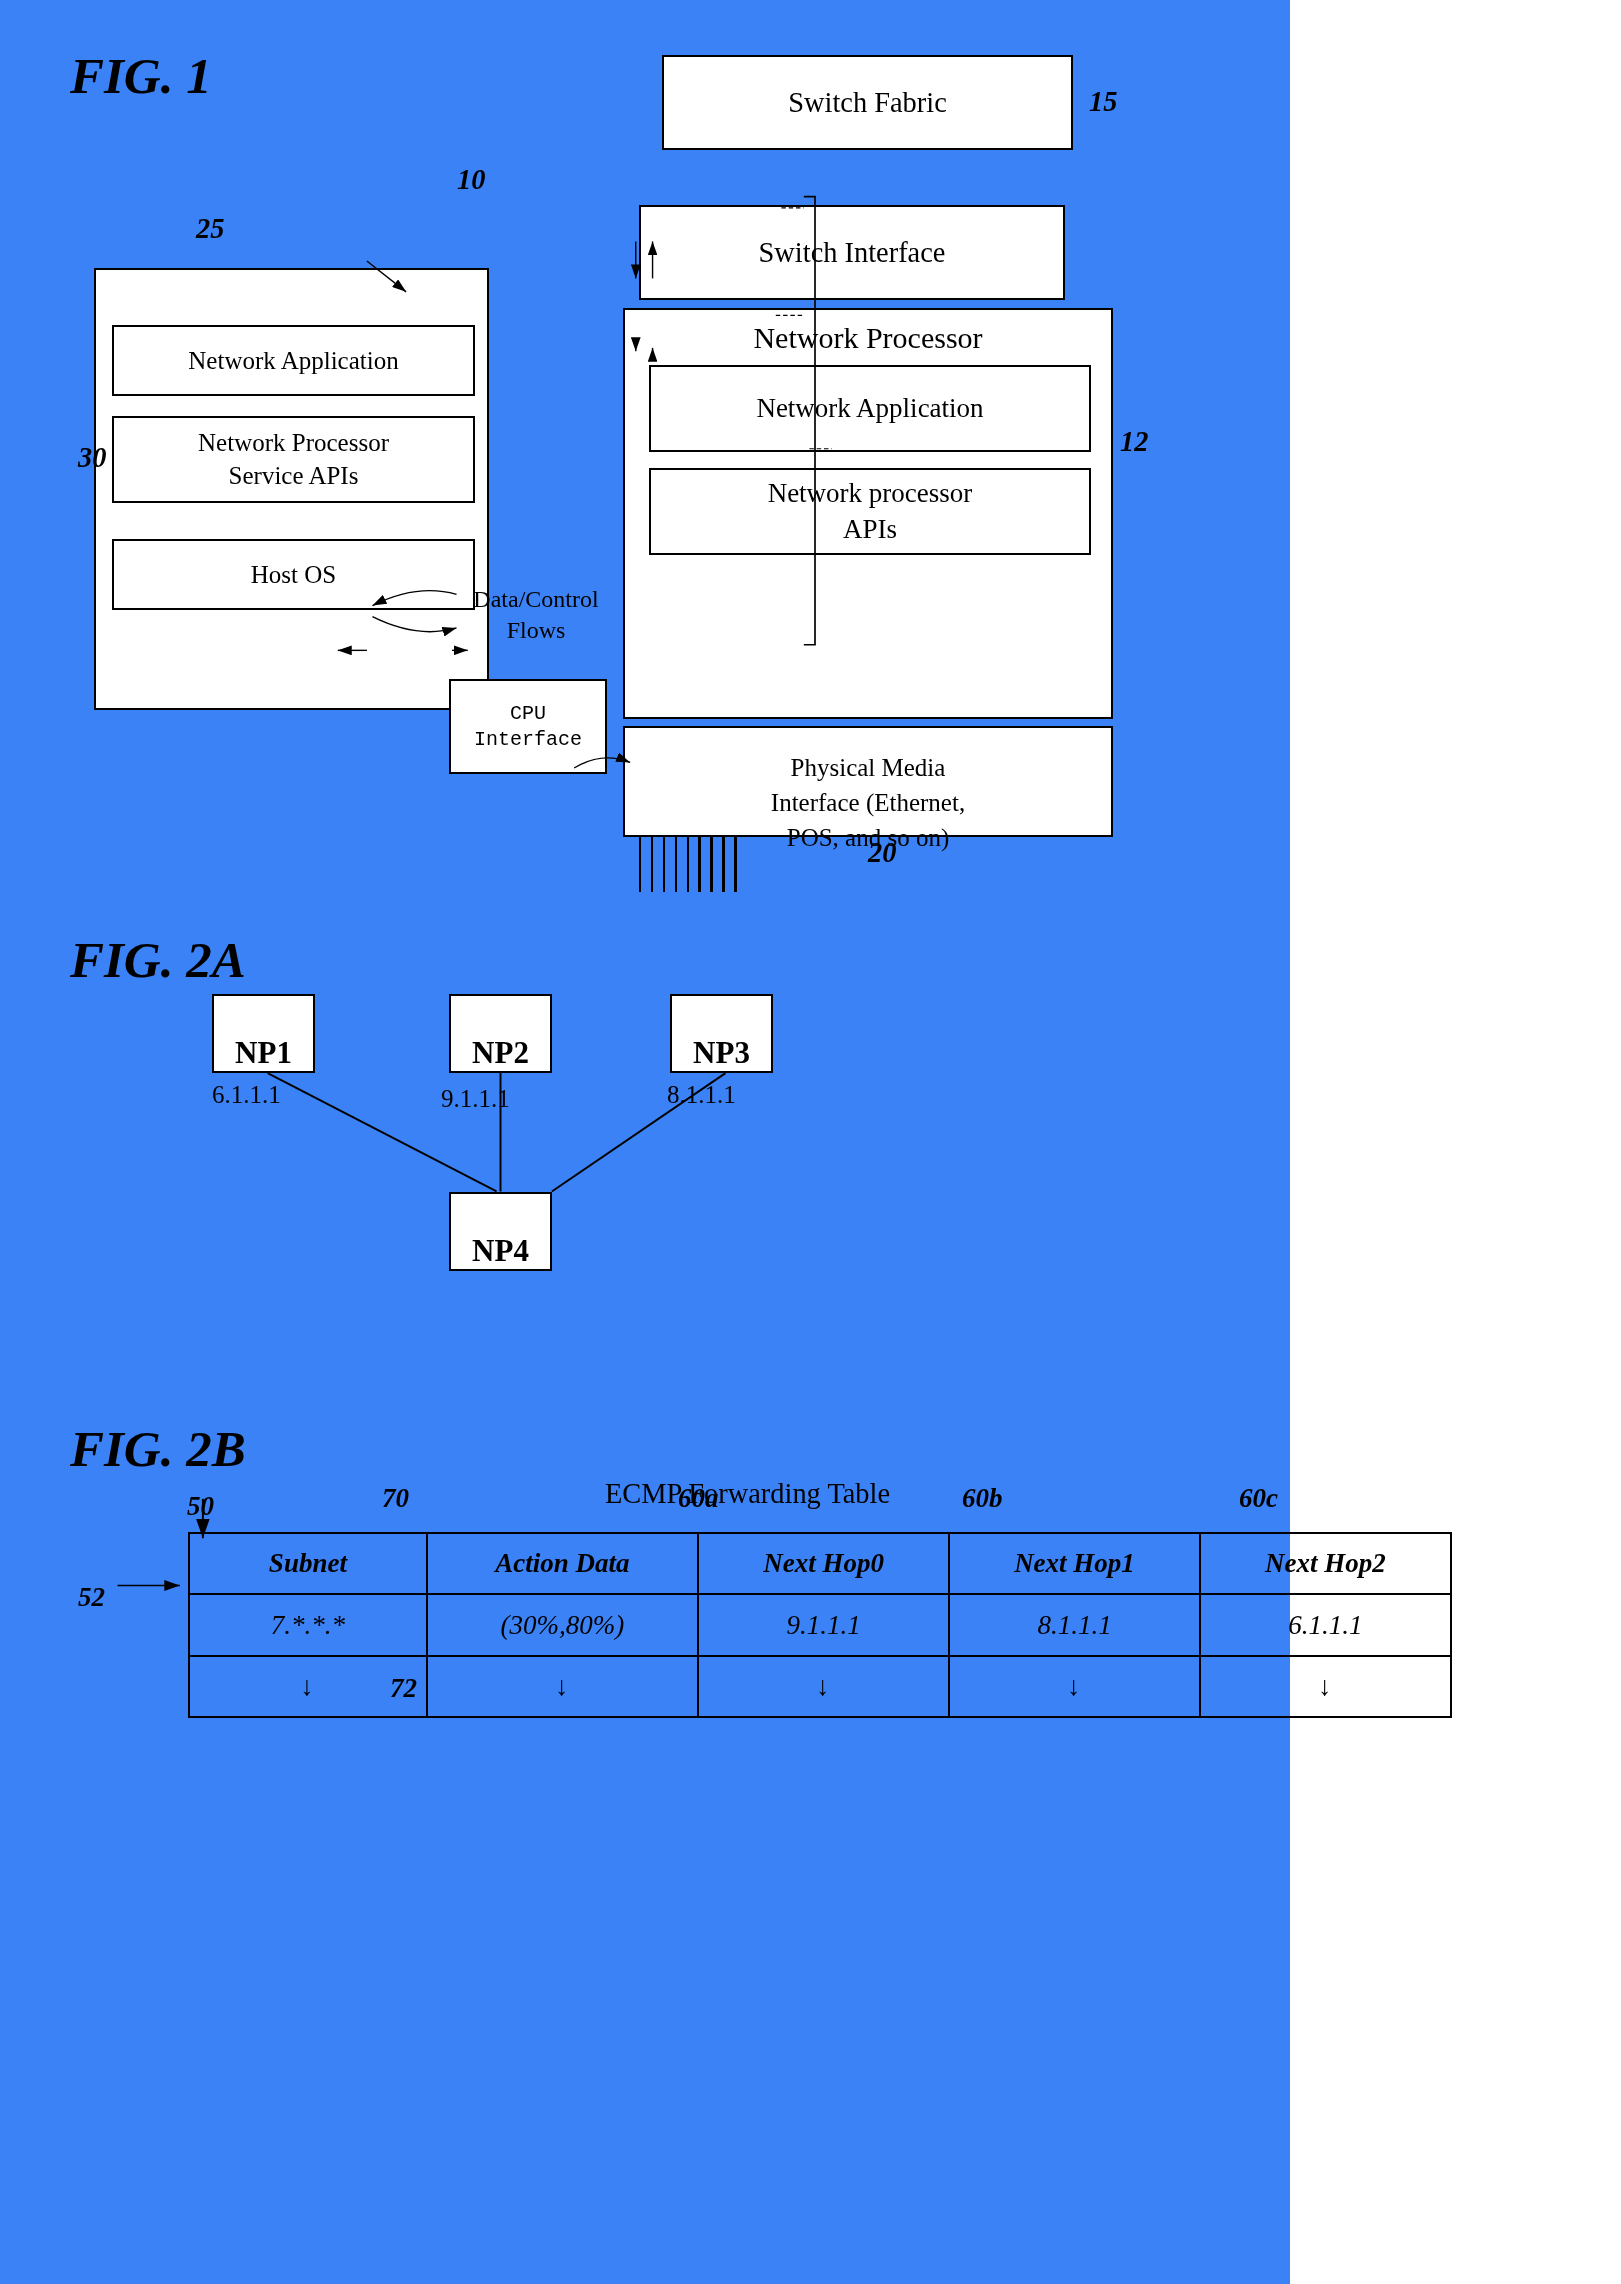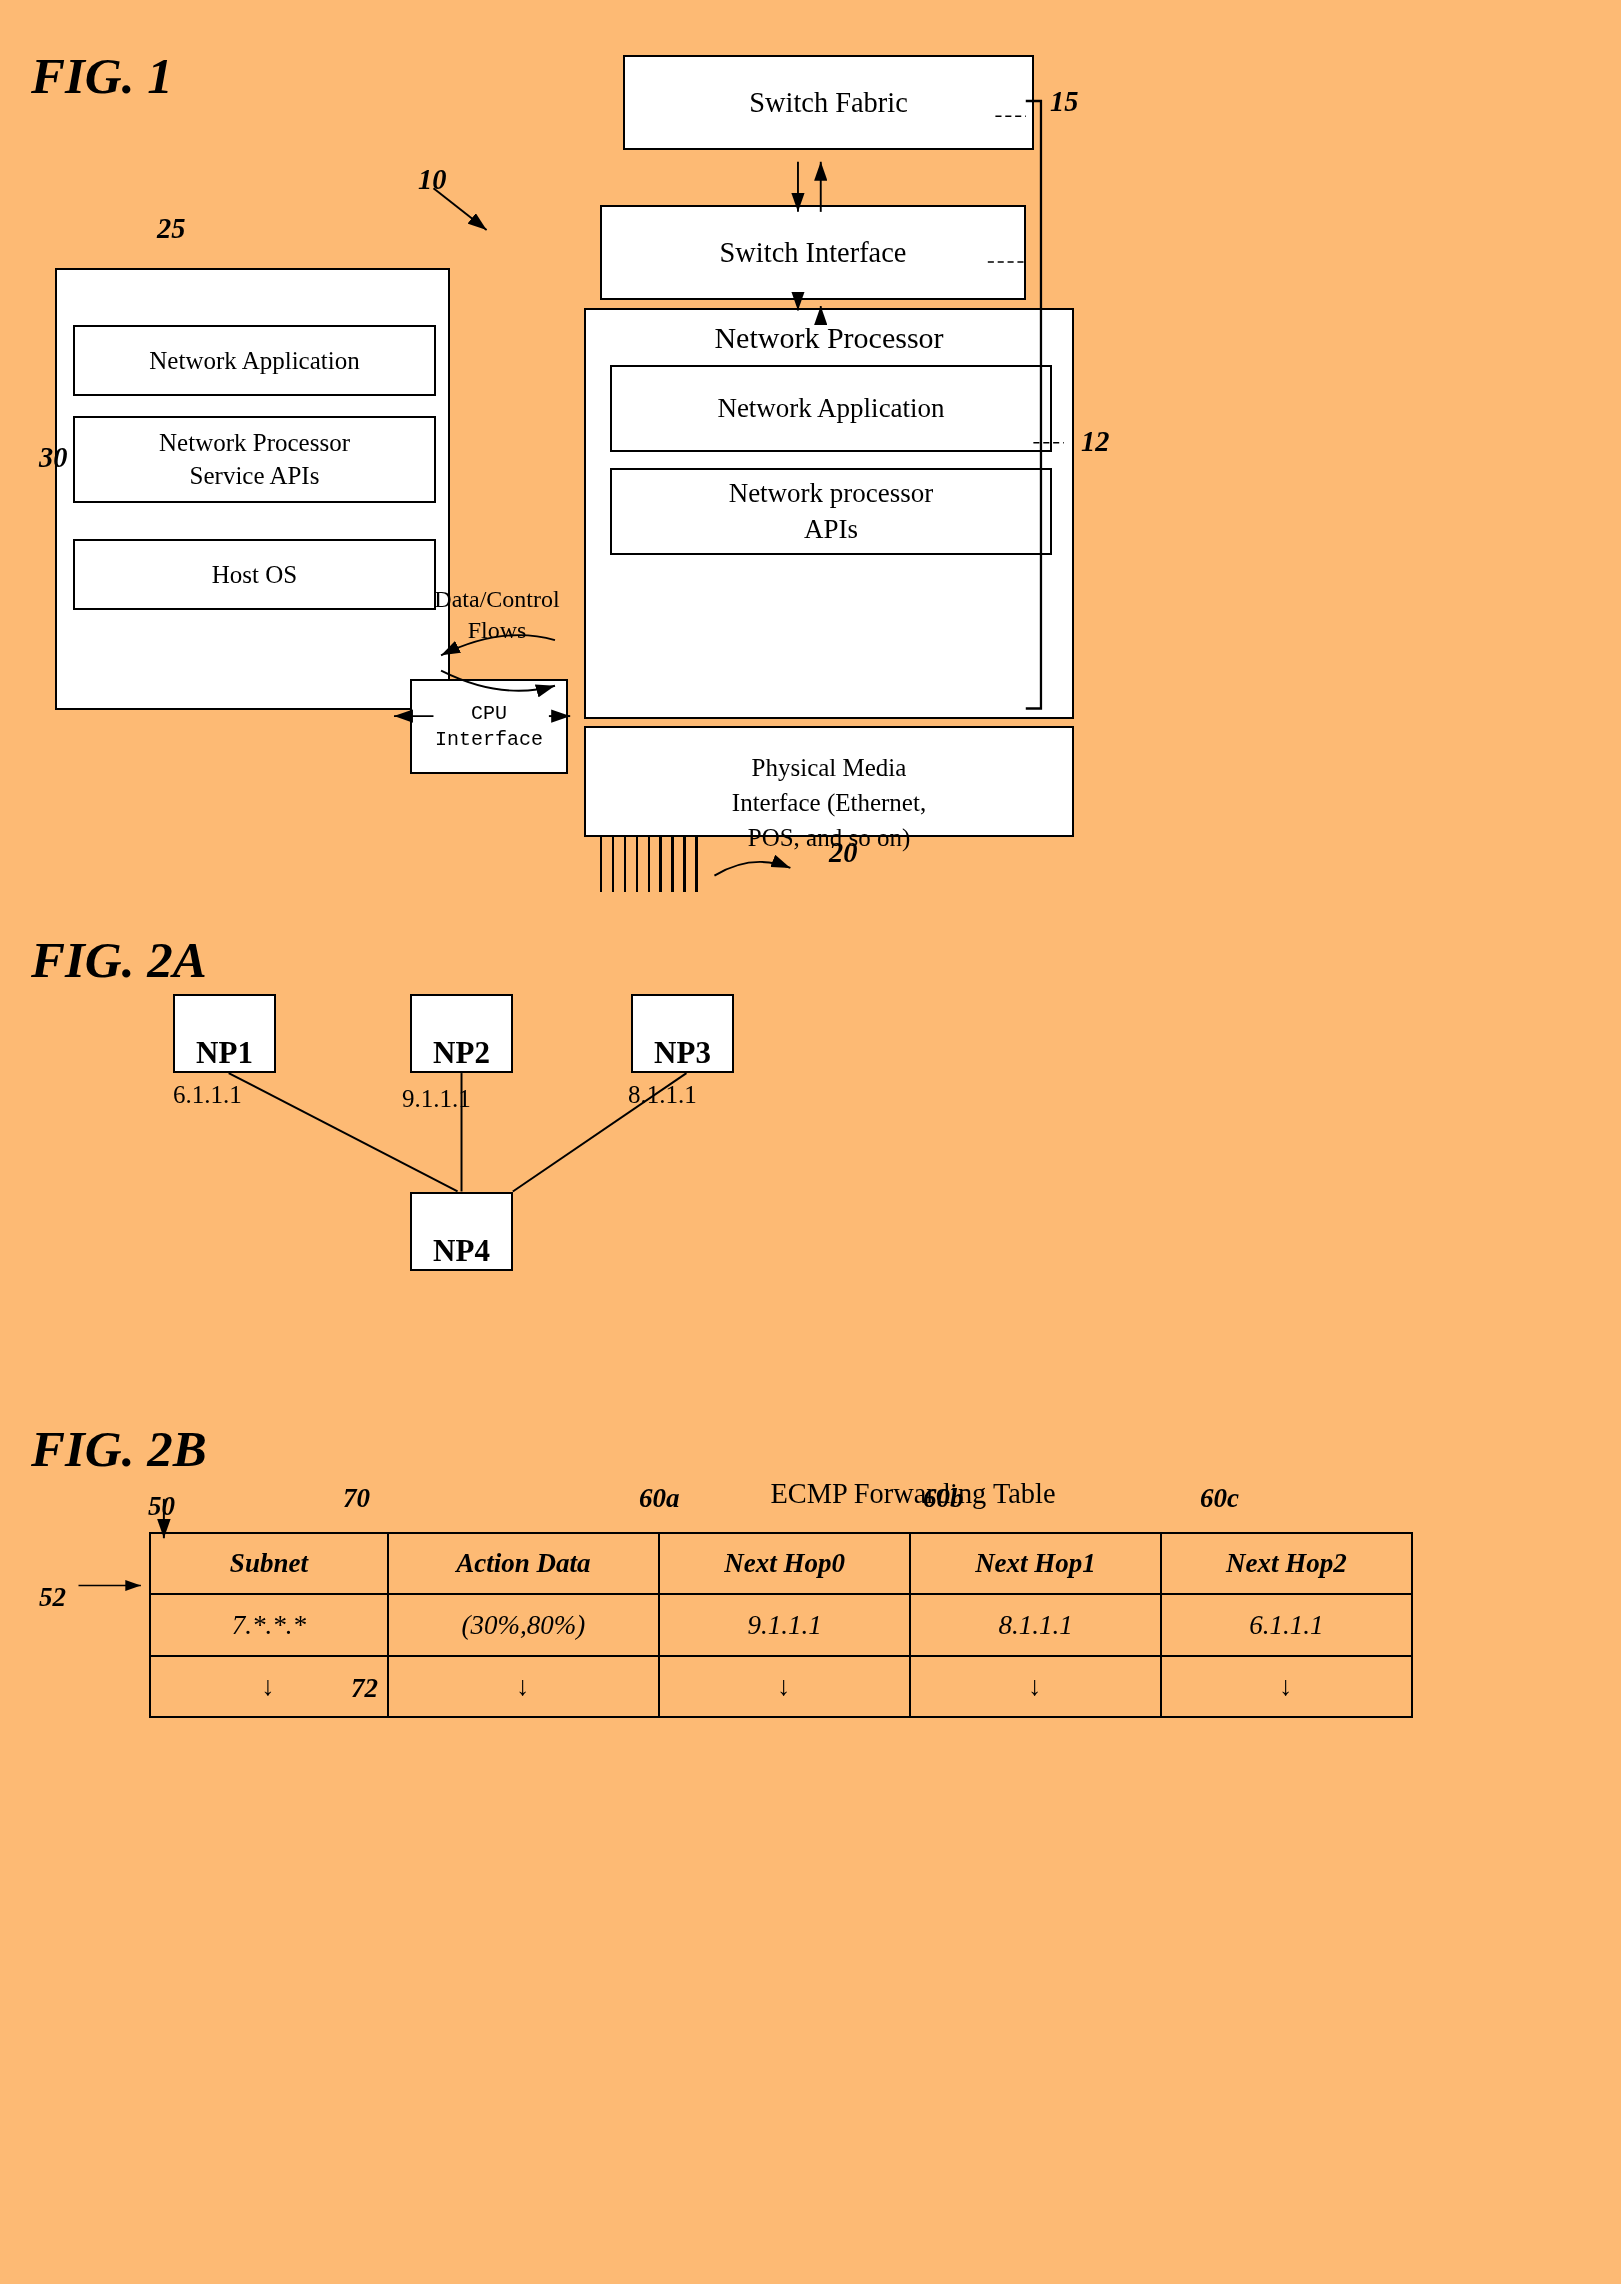--- a/index.html
+++ b/index.html
@@ -6,24 +6,24 @@
     body {
       background: #fff;
       font-family: 'Times New Roman', Times, serif;
       width: 1621px;
       min-height: 2284px;
       position: relative;
       overflow-x: hidden;
     }
 
     .page {
-      width: 1621px;
+      width: 1290px;
       min-height: 2284px;
-      background: #fdba74;
-      padding: 47px 31px;
+      background: #3b82f6;
+      padding: 47px 70px;
       position: relative;
     }
 
     
     .fig1-section {
       position: relative;
       width: 100%;
       height: 837px;
       margin-bottom: 47px;
     }

